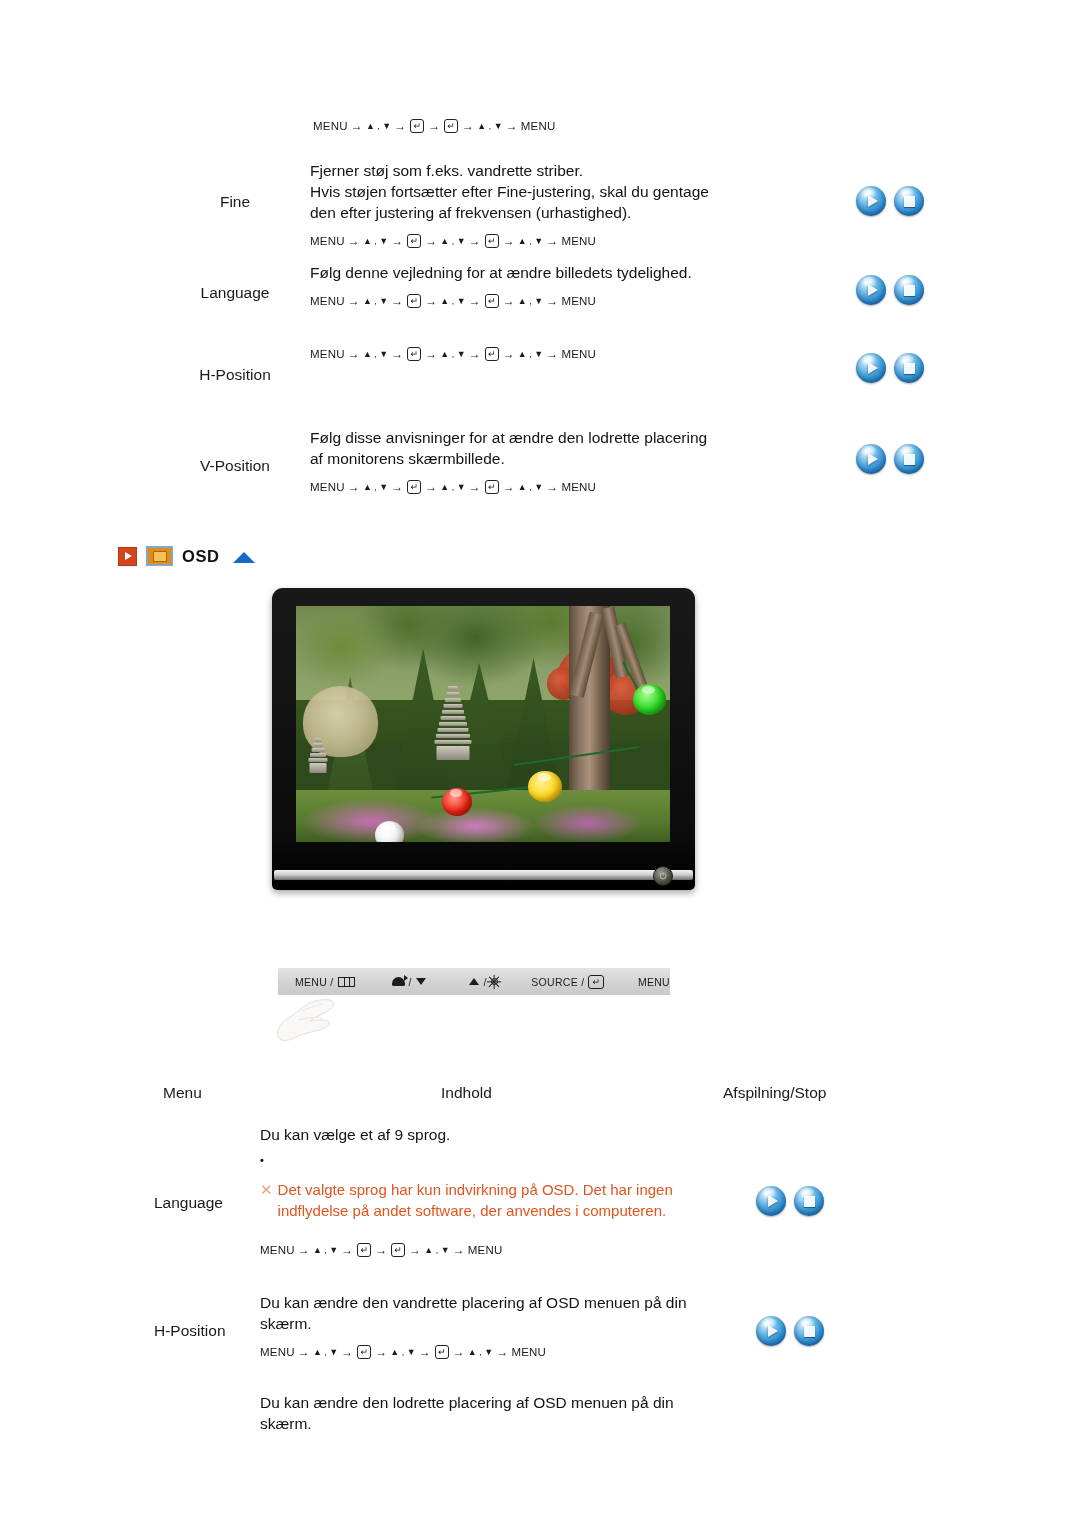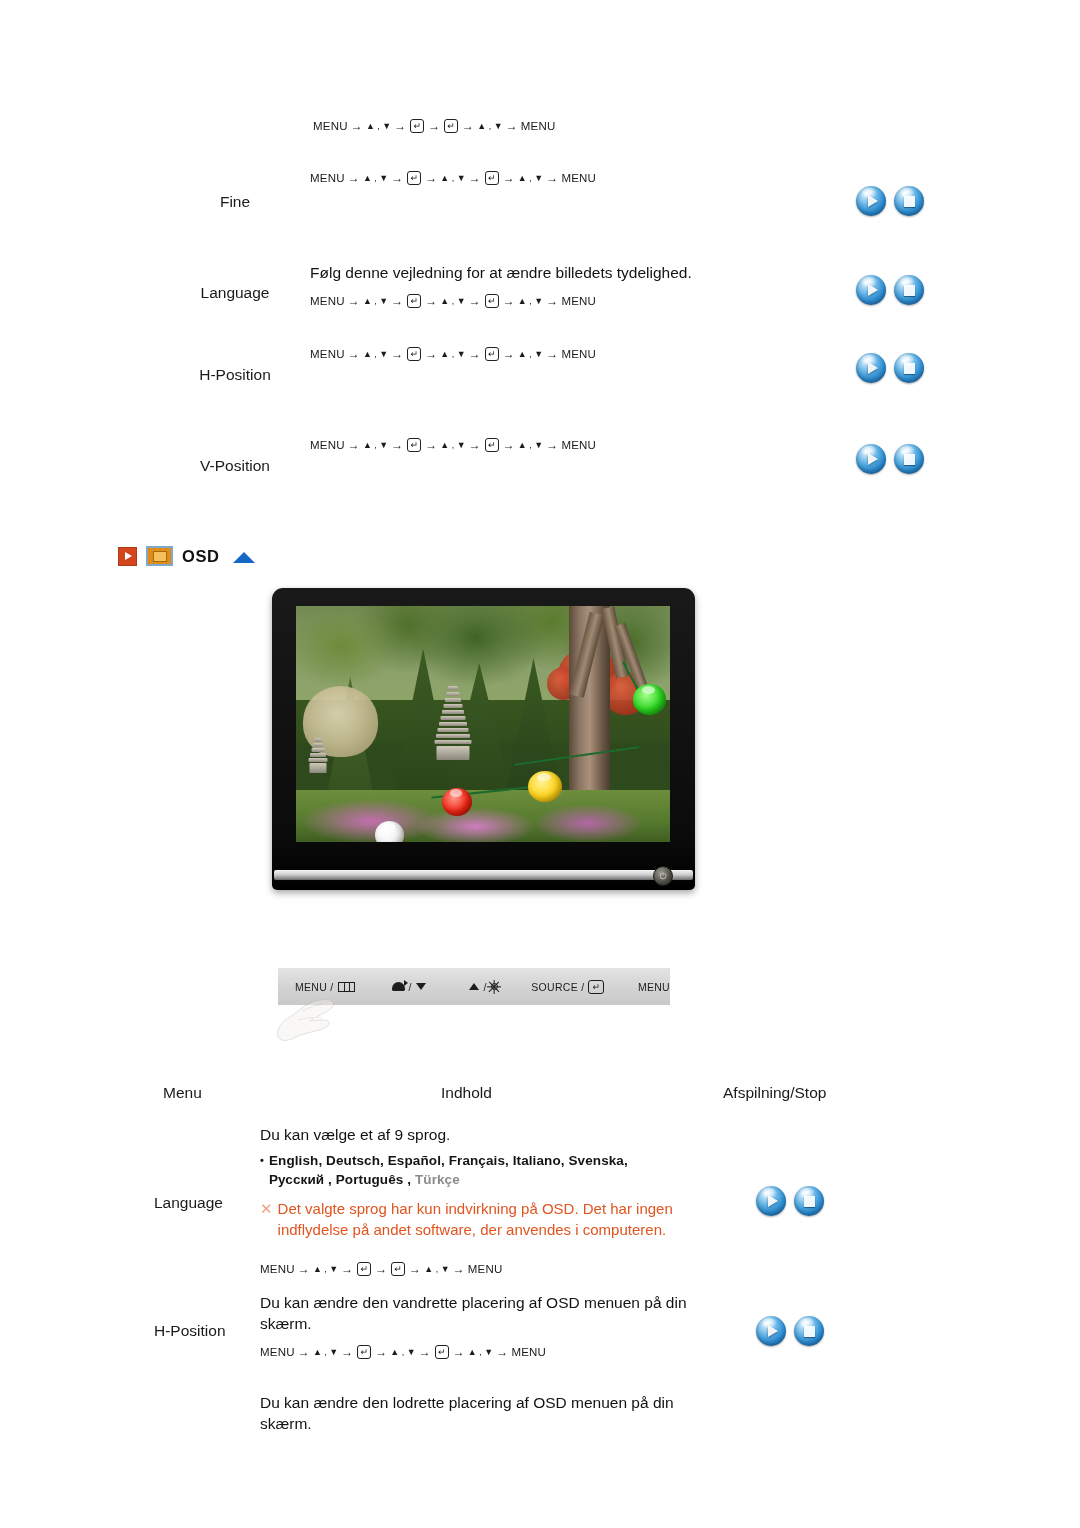--- a/index.html
+++ b/index.html
@@ -266,21 +266,21 @@
     position:absolute;
     border-radius: 50%;
     background: radial-gradient(circle at 40% 35%, #e05b3a, #a8321c 70%, #7c2415 100%);
     opacity: .9;
   }
 
   
   #control-bar {
     position: absolute;
     left: 278px; top: 968px;
-    width: 392px; height: 37px;
+    width: 392px; height: 27px;
     background: linear-gradient(180deg,#e3e3e3 0%, #d4d4d4 50%, #c9c9c9 100%);
     display: flex;
     align-items: center;
     padding-left: 17px;
     gap: 6px;
     font-size: 10.5px;
     color: #1d1d1d;
     letter-spacing: .3px;
   }
   .cbtn { display:flex; align-items:center; gap:4px; white-space:nowrap; }
@@ -374,20 +374,23 @@
   <span class="enterkey">↵</span>
   <span class="arw">→</span>
   <span class="ud">▲ , ▼</span>
   <span class="arw">→</span>
   <span>MENU</span>
 </div>
 
 <div class="row" style="left:160px; top:160px; width:790px;">
   <div class="menu-col" style="padding-top:33px;">Fine</div>
   <div class="content-col">
+    <div class="desc">Fjerner støj som f.eks. vandrette striber.
+Hvis støjen fortsætter efter Fine-justering, skal du gentage
+den efter justering af frekvensen (urhastighed).</div>
     <div class="navpath" style="margin-top:11px;">
       <span>MENU</span>
       <span class="arw">→</span>
       <span class="ud">▲ , ▼</span>
       <span class="arw">→</span>
       <span class="enterkey">↵</span>
       <span class="arw">→</span>
       <span class="ud">▲ , ▼</span>
       <span class="arw">→</span>
       <span class="enterkey">↵</span>
@@ -474,20 +477,22 @@
         <span class="glyph">
           <span class="sq"></span>
         </span>
       </div>
   </div>
 </div>
 
 <div class="row" style="left:160px; top:427px; width:790px;">
   <div class="menu-col" style="padding-top:30px;">V-Position</div>
   <div class="content-col">
+    <div class="desc">Følg disse anvisninger for at ændre den lodrette placering
+af monitorens skærmbillede.</div>
     <div class="navpath" style="margin-top:11px;">
       <span>MENU</span>
       <span class="arw">→</span>
       <span class="ud">▲ , ▼</span>
       <span class="arw">→</span>
       <span class="enterkey">↵</span>
       <span class="arw">→</span>
       <span class="ud">▲ , ▼</span>
       <span class="arw">→</span>
       <span class="enterkey">↵</span>
@@ -631,24 +636,20 @@
 <div class="tbl-head" style="left:163px; top:1084px;">Menu</div>
 <div class="tbl-head" style="left:441px; top:1084px;">Indhold</div>
 <div class="tbl-head" style="left:723px; top:1084px;">Afspilning/Stop</div>
 
 <div class="row" style="left:150px; top:1124px; width:800px;">
   <div class="menu-col" style="flex:0 0 110px; width:110px; text-align:left; padding-left:4px; padding-top:70px;">Language</div>
   <div class="content-col" style="width:470px; flex:0 0 470px;">
     <div class="desc">Du kan vælge et af 9 sprog.</div>
     <div class="bullet-langs" style="margin-top:6px; display:flex;">
       <span style="margin-right:5px; font-size:11px; line-height:19px;">•</span>
-      <span>
-        <span>English, Deutsch, Español, Français,  Italiano, Svenska,</span><br>
-        <span>Русский , Português , </span><span class="dim">Türkçe</span>
-      </span>
     </div>
     <div class="warn" style="margin-top:9px; display:flex;">
       <span class="x">✕</span>
       <span style="white-space:pre-line;">Det valgte sprog har kun indvirkning på OSD. Det har ingen
 indflydelse på andet software, der anvendes i computeren.</span>
     </div>
     <div class="navpath" style="margin-top:22px;">
       <span>MENU</span>
       <span class="arw">→</span>
       <span class="ud">▲ , ▼</span>

